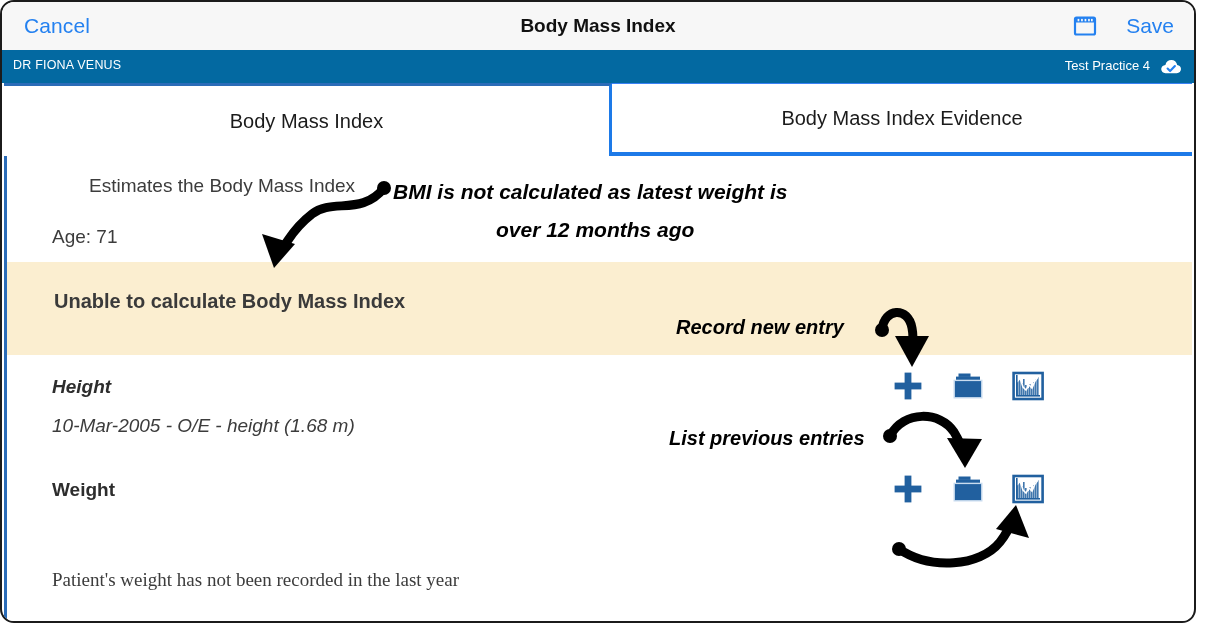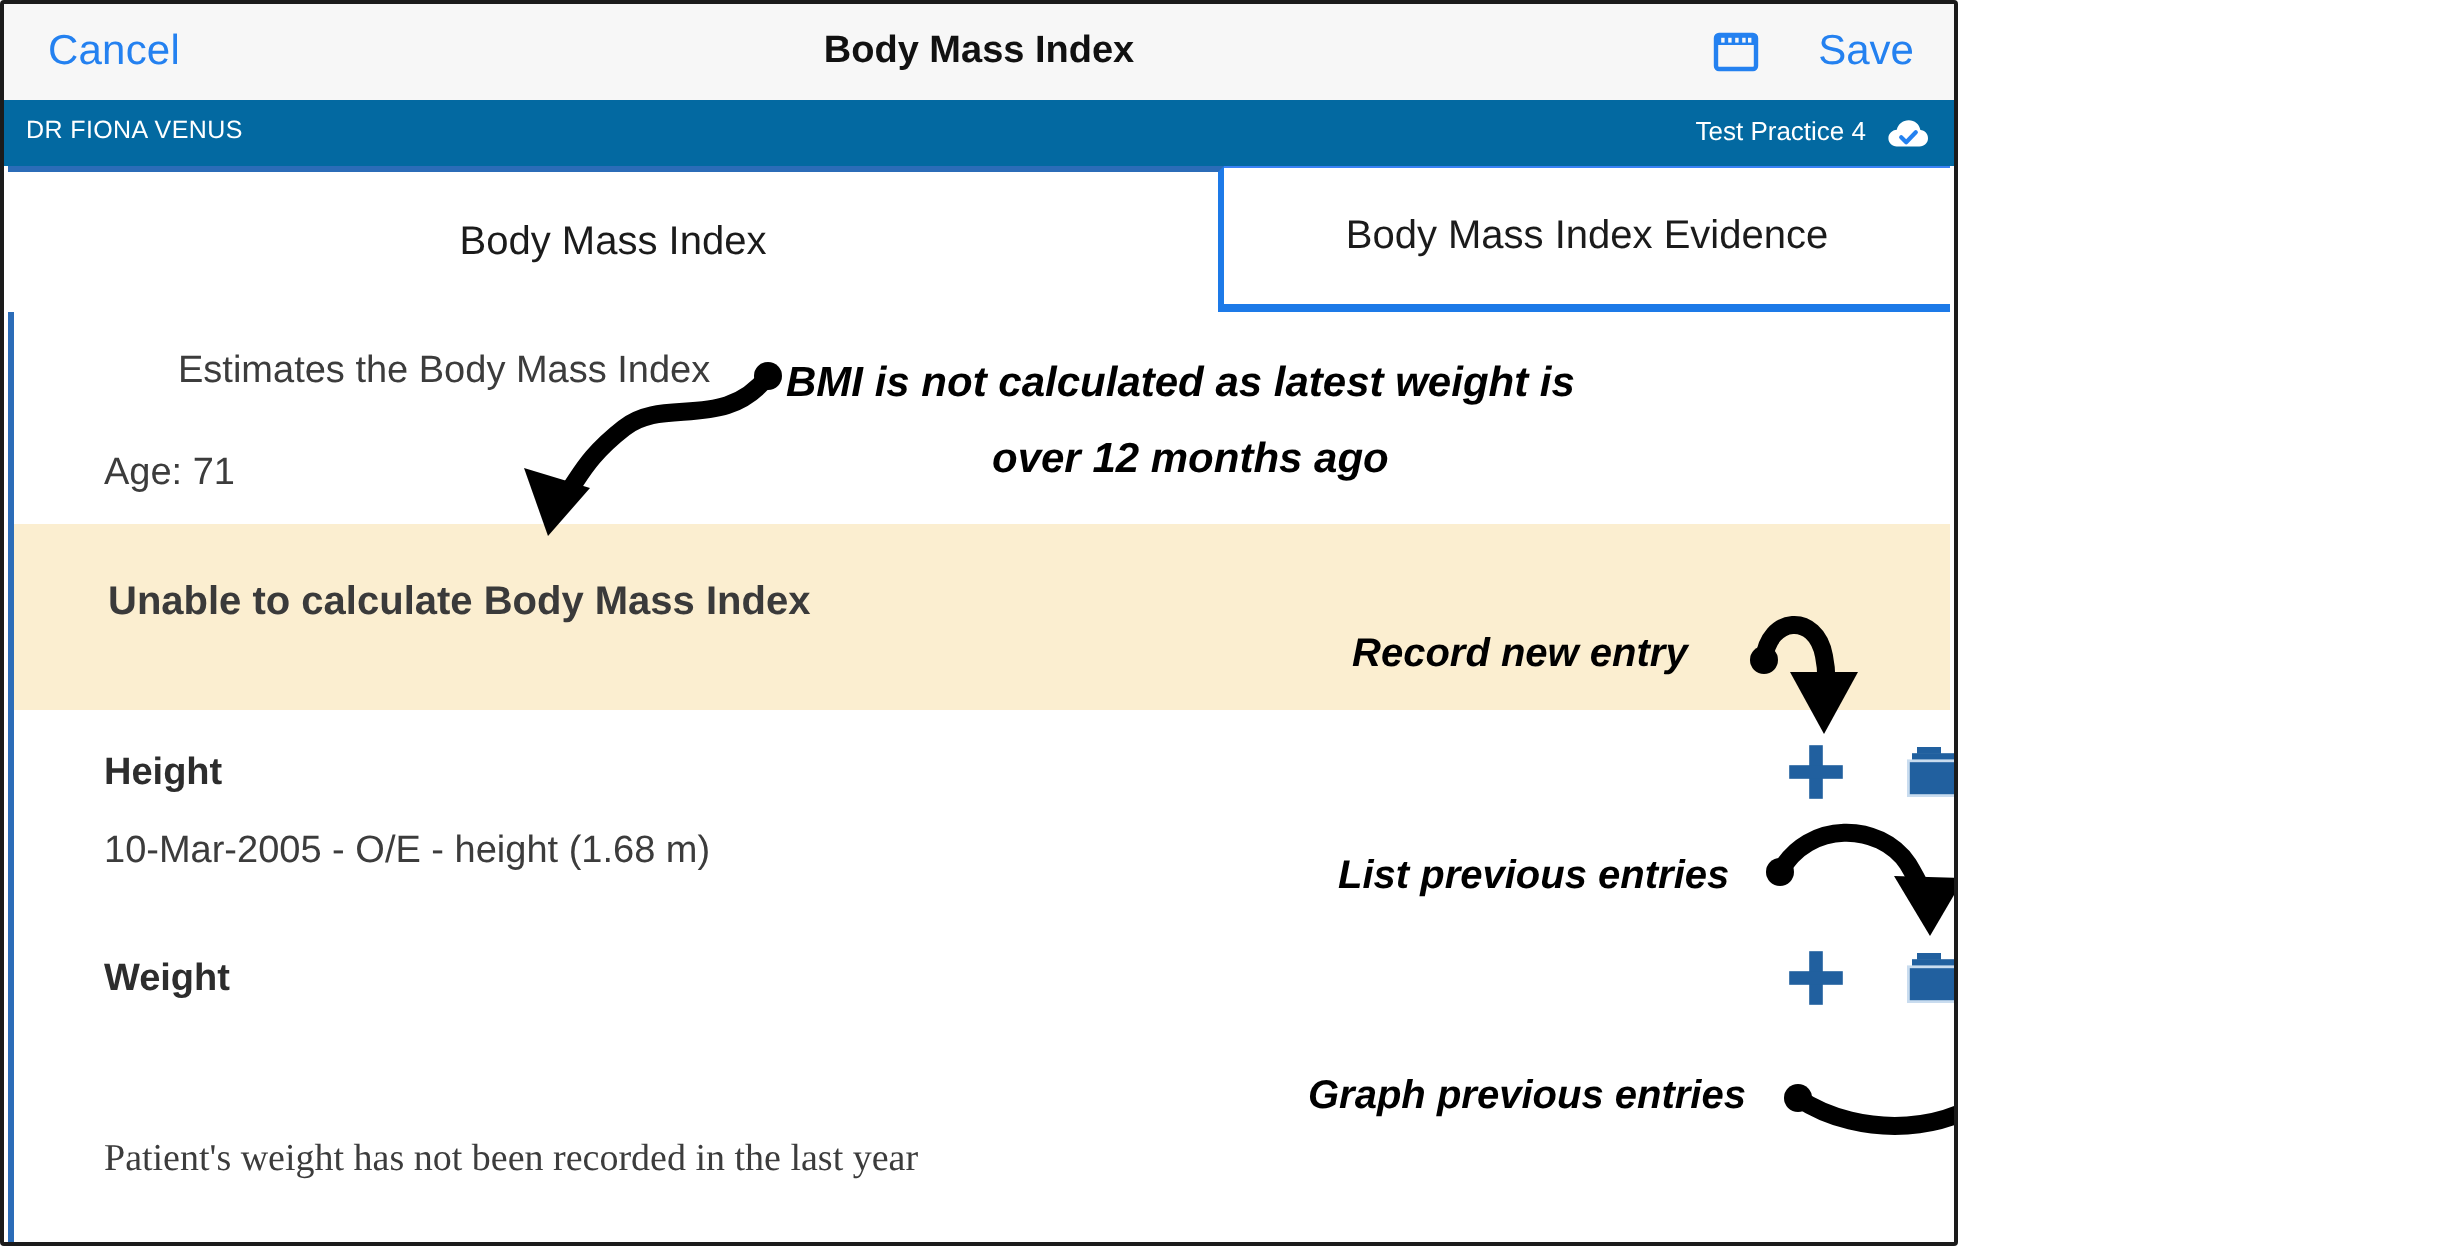--- a/index.html
+++ b/index.html
@@ -5,27 +5,27 @@
   html, body {
     margin: 0;
     padding: 0;
     background: #ffffff;
   }
   body {
     font-family: "Liberation Sans", sans-serif;
   }
   #app {
     position: relative;
-    width: 979px;
+    width: 1196px;
     height: 623px;
     overflow: hidden;
     background: #ffffff;
     box-sizing: border-box;
     border: 2px solid #1b1b1b;
-    border-radius: 2px;
+    border-radius: 14px;
   }
 
   
   .navbar {
     position: absolute;
     left: 0; top: 0;
     width: 100%;
     height: 48px;
     background: #f7f7f7;
     box-sizing: border-box;
@@ -185,21 +185,21 @@
     font-size: 19px;
     font-weight: bold;
     color: #2d2d2d;
   }
   .sect-value {
     font-size: 19px;
     color: #3c3c3c;
     margin-top: 17px;
     white-space: nowrap;
   }
-  .sect-height { top: 220px; }
+  .sect-height { top: 220px; font-style: italic; }
   .sect-weight { top: 323px; }
   .sect-note {
     position: absolute;
     left: 45px;
     top: 413px;
     font-size: 19px;
     color: #3c3c3c;
     font-family: Liberation Serif, serif;
   }
 
@@ -408,16 +408,15 @@
         <circle cx="897" cy="547" r="7" fill="#000000"></circle>
         <path d="M897 547 C 928 568, 978 565, 998 540 C 1006 530, 1008 524, 1010 518" fill="none" stroke="#000000" stroke-width="9" stroke-linecap="round"></path>
         <polygon points="1014,503 1027,536 994,527" fill="#000000"></polygon>
       </g>
     </svg>
 
     <div class="ann-text ann-bmi-1">BMI is not calculated as latest weight is</div>
     <div class="ann-text ann-bmi-2">over 12 months ago</div>
     <div class="ann-text ann-record">Record new entry</div>
     <div class="ann-text ann-list">List previous entries</div>
-    <div class="ann-text ann-graph">Graph previous entries</div>
   </div>
 
 </div>
 
 </body></html>

